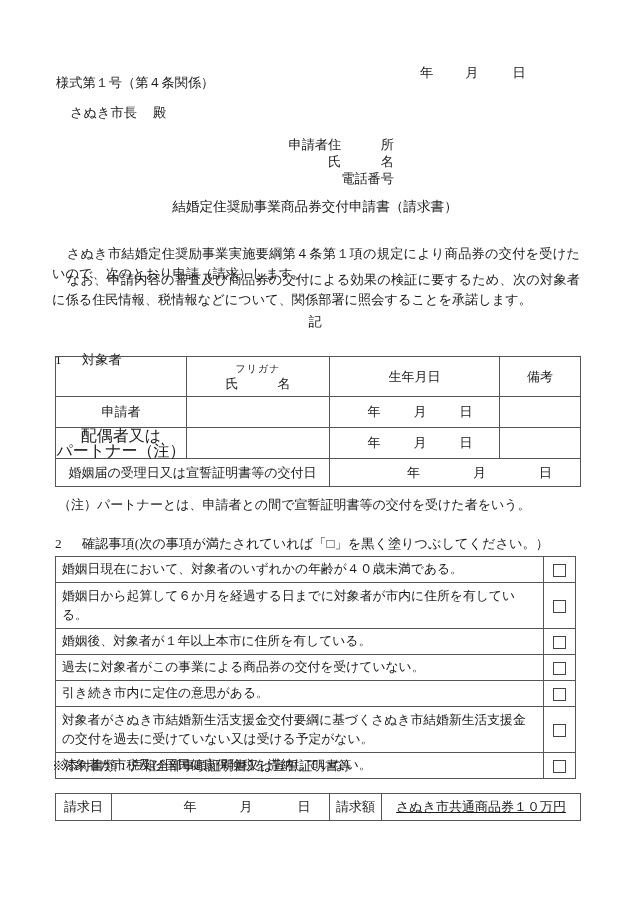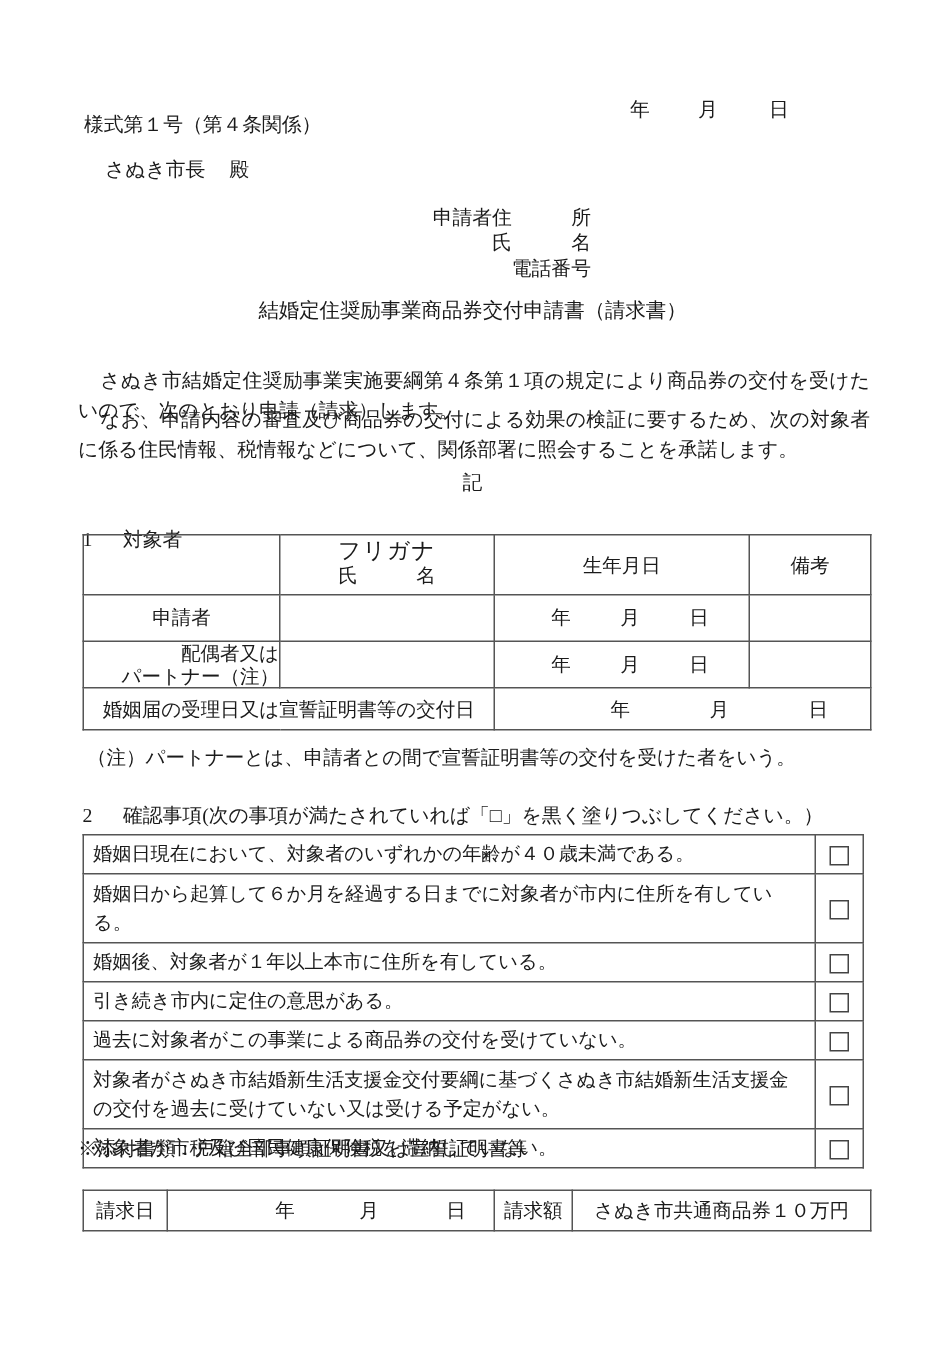--- a/index.html
+++ b/index.html
@@ -118,35 +118,34 @@
     font-size: 13px;
     padding: 0;
   }
   .tbl-target .c1 { width: 130px; }
   .tbl-target .c2 { width: 142px; }
   .tbl-target .c3 { width: 169px; }
   .tbl-target .c4 { width: 80px; }
   .th-row td { height: 39px; }
   .furigana {
     display: block;
-    font-size: 15px;
+    font-size: 10px;
     letter-spacing: 1px;
     line-height: 13px;
     margin-top: 2px;
   }
   .namecell {
     display: block;
     line-height: 18px;
   }
   .r-data td { height: 30px; }
   .two-line {
     line-height: 15px;
-    font-size: 13px;
+    font-size: 16px;
     display: block;
-    text-align: right;
   }
   .ymd-cell span { display: inline-block; }
   .ymd-cell .y { width: 46px; text-align: left; padding-left: 18px;}
   .ymd-cell .m { width: 46px; text-align: left; }
   .ymd-cell .d { width: 20px; text-align: left; }
   .ymd-wide .y { width: 66px; padding-left: 60px; }
   .ymd-wide .m { width: 66px; }
   .ymd-wide .d { width: 24px; }
   .r-merged td { height: 27px; }
 
@@ -209,21 +208,21 @@
     border: 1px solid #555;
     height: 26px;
     font-size: 13px;
     text-align: center;
     vertical-align: middle;
     padding: 0;
   }
   .tbl-bill .b1 { width: 55px; font-family: Liberation Serif, serif; }
   .tbl-bill .b2 { width: 217px; }
   .tbl-bill .b3 { width: 51px; }
-  .tbl-bill .b4 { width: 198px; }
+  .tbl-bill .b4 { width: 198px; text-decoration: underline; }
   .tbl-bill .ymd-bill span { display: inline-block; }
   .tbl-bill .ymd-bill .y { width: 56px; text-align: left; padding-left: 62px; }
   .tbl-bill .ymd-bill .m { width: 58px; text-align: left; }
   .tbl-bill .ymd-bill .d { width: 22px; text-align: left; }
 </style>
 </head>
 <body>
 
 <div class="page">
 
@@ -310,25 +309,25 @@
     </tr>
     <tr class="two-lines">
       <td class="ck-text">婚姻日から起算して６か月を経過する日までに対象者が市内に住所を有している。</td>
       <td class="ck-box"><span class="box-glyph"></span></td>
     </tr>
     <tr class="one-line">
       <td class="ck-text">婚姻後、対象者が１年以上本市に住所を有している。</td>
       <td class="ck-box"><span class="box-glyph"></span></td>
     </tr>
     <tr class="one-line">
+      <td class="ck-text">過去に対象者がこの事業による商品券の交付を受けていない。</td>
+      <td class="ck-box"><span class="box-glyph"></span></td>
+    </tr>
+    <tr class="one-line">
       <td class="ck-text">引き続き市内に定住の意思がある。</td>
-      <td class="ck-box"><span class="box-glyph"></span></td>
-    </tr>
-    <tr class="one-line">
-      <td class="ck-text">過去に対象者がこの事業による商品券の交付を受けていない。</td>
       <td class="ck-box"><span class="box-glyph"></span></td>
     </tr>
     <tr class="two-lines">
       <td class="ck-text">対象者がさぬき市結婚新生活支援金交付要綱に基づくさぬき市結婚新生活支援金の交付を過去に受けていない又は受ける予定がない。</td>
       <td class="ck-box"><span class="box-glyph"></span></td>
     </tr>
     <tr class="one-line">
       <td class="ck-text">対象者が市税及び国民健康保険税を滞納していない。</td>
       <td class="ck-box"><span class="box-glyph"></span></td>
     </tr>

